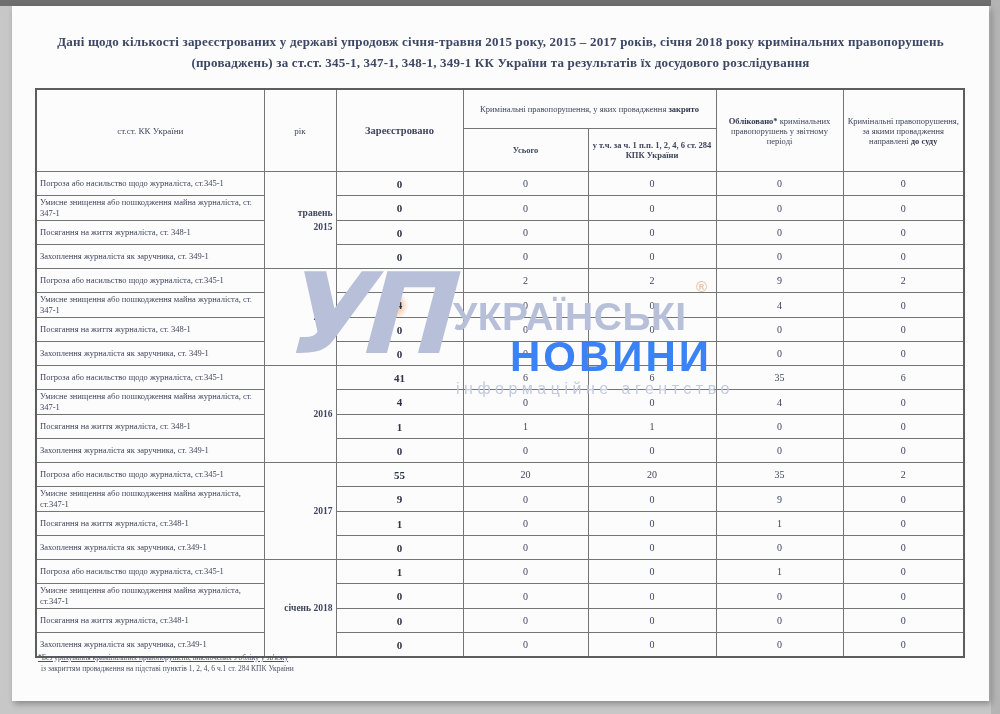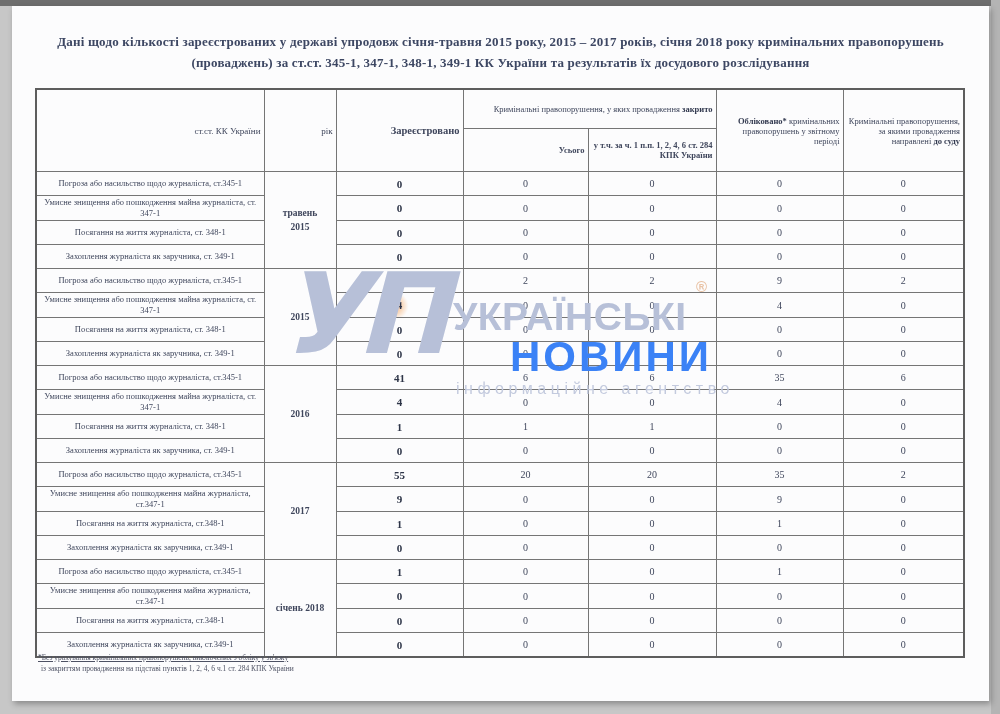--- a/index.html
+++ b/index.html
@@ -28,35 +28,35 @@
     border-collapse:collapse;table-layout:fixed;
     border:2px solid #5d5d5d;
     background:transparent;
   }
   table.main th, table.main td{
     border:1px solid #757575;
     color:#3f465c;
     padding:1px 3px;
     background:transparent;
   }
-  thead th{font-weight:normal;text-align:right;vertical-align:middle;}
+  thead th{font-weight:normal;text-align:center;vertical-align:middle;}
   th.h-article{font-size:9px;}
   th.h-year{font-size:9px;}
   th.h-reg{font-size:10.5px;font-weight:bold;color:#353c52;}
   th.h-closed{font-size:8.5px;height:36px;}
   th.h-sub{font-size:8.5px;height:40px;font-weight:bold;}
   th.h-acc{font-size:8.5px;}
   th.h-court{font-size:8.5px;border-radius:28px;}
   thead b{color:#333a50;}
   td.lbl{
     font-size:8.5px;line-height:1.3;color:#3a4154;
-    text-align:center;vertical-align:middle;height:21px;padding:2px 4px;
+    text-align:left;vertical-align:middle;height:21px;padding:2px 4px;
   }
   td.year{
-    font-weight:bold;font-size:9.5px;text-align:center;vertical-align:middle;
+    font-weight:bold;font-size:9.5px;text-align:right;vertical-align:middle;
     color:#3a4154;white-space:pre-line;line-height:1.5;
   }
   td.num{
     font-size:10px;text-align:center;vertical-align:middle;color:#535a6e;
   }
   td.num.reg{font-weight:bold;font-size:11px;color:#2d3447;}
   td.num.hl{
     background:radial-gradient(circle at 46% 52%, #f6c8a2 0px, #f8d4b4 7px, rgba(248,212,180,0) 14px);
   }
   

